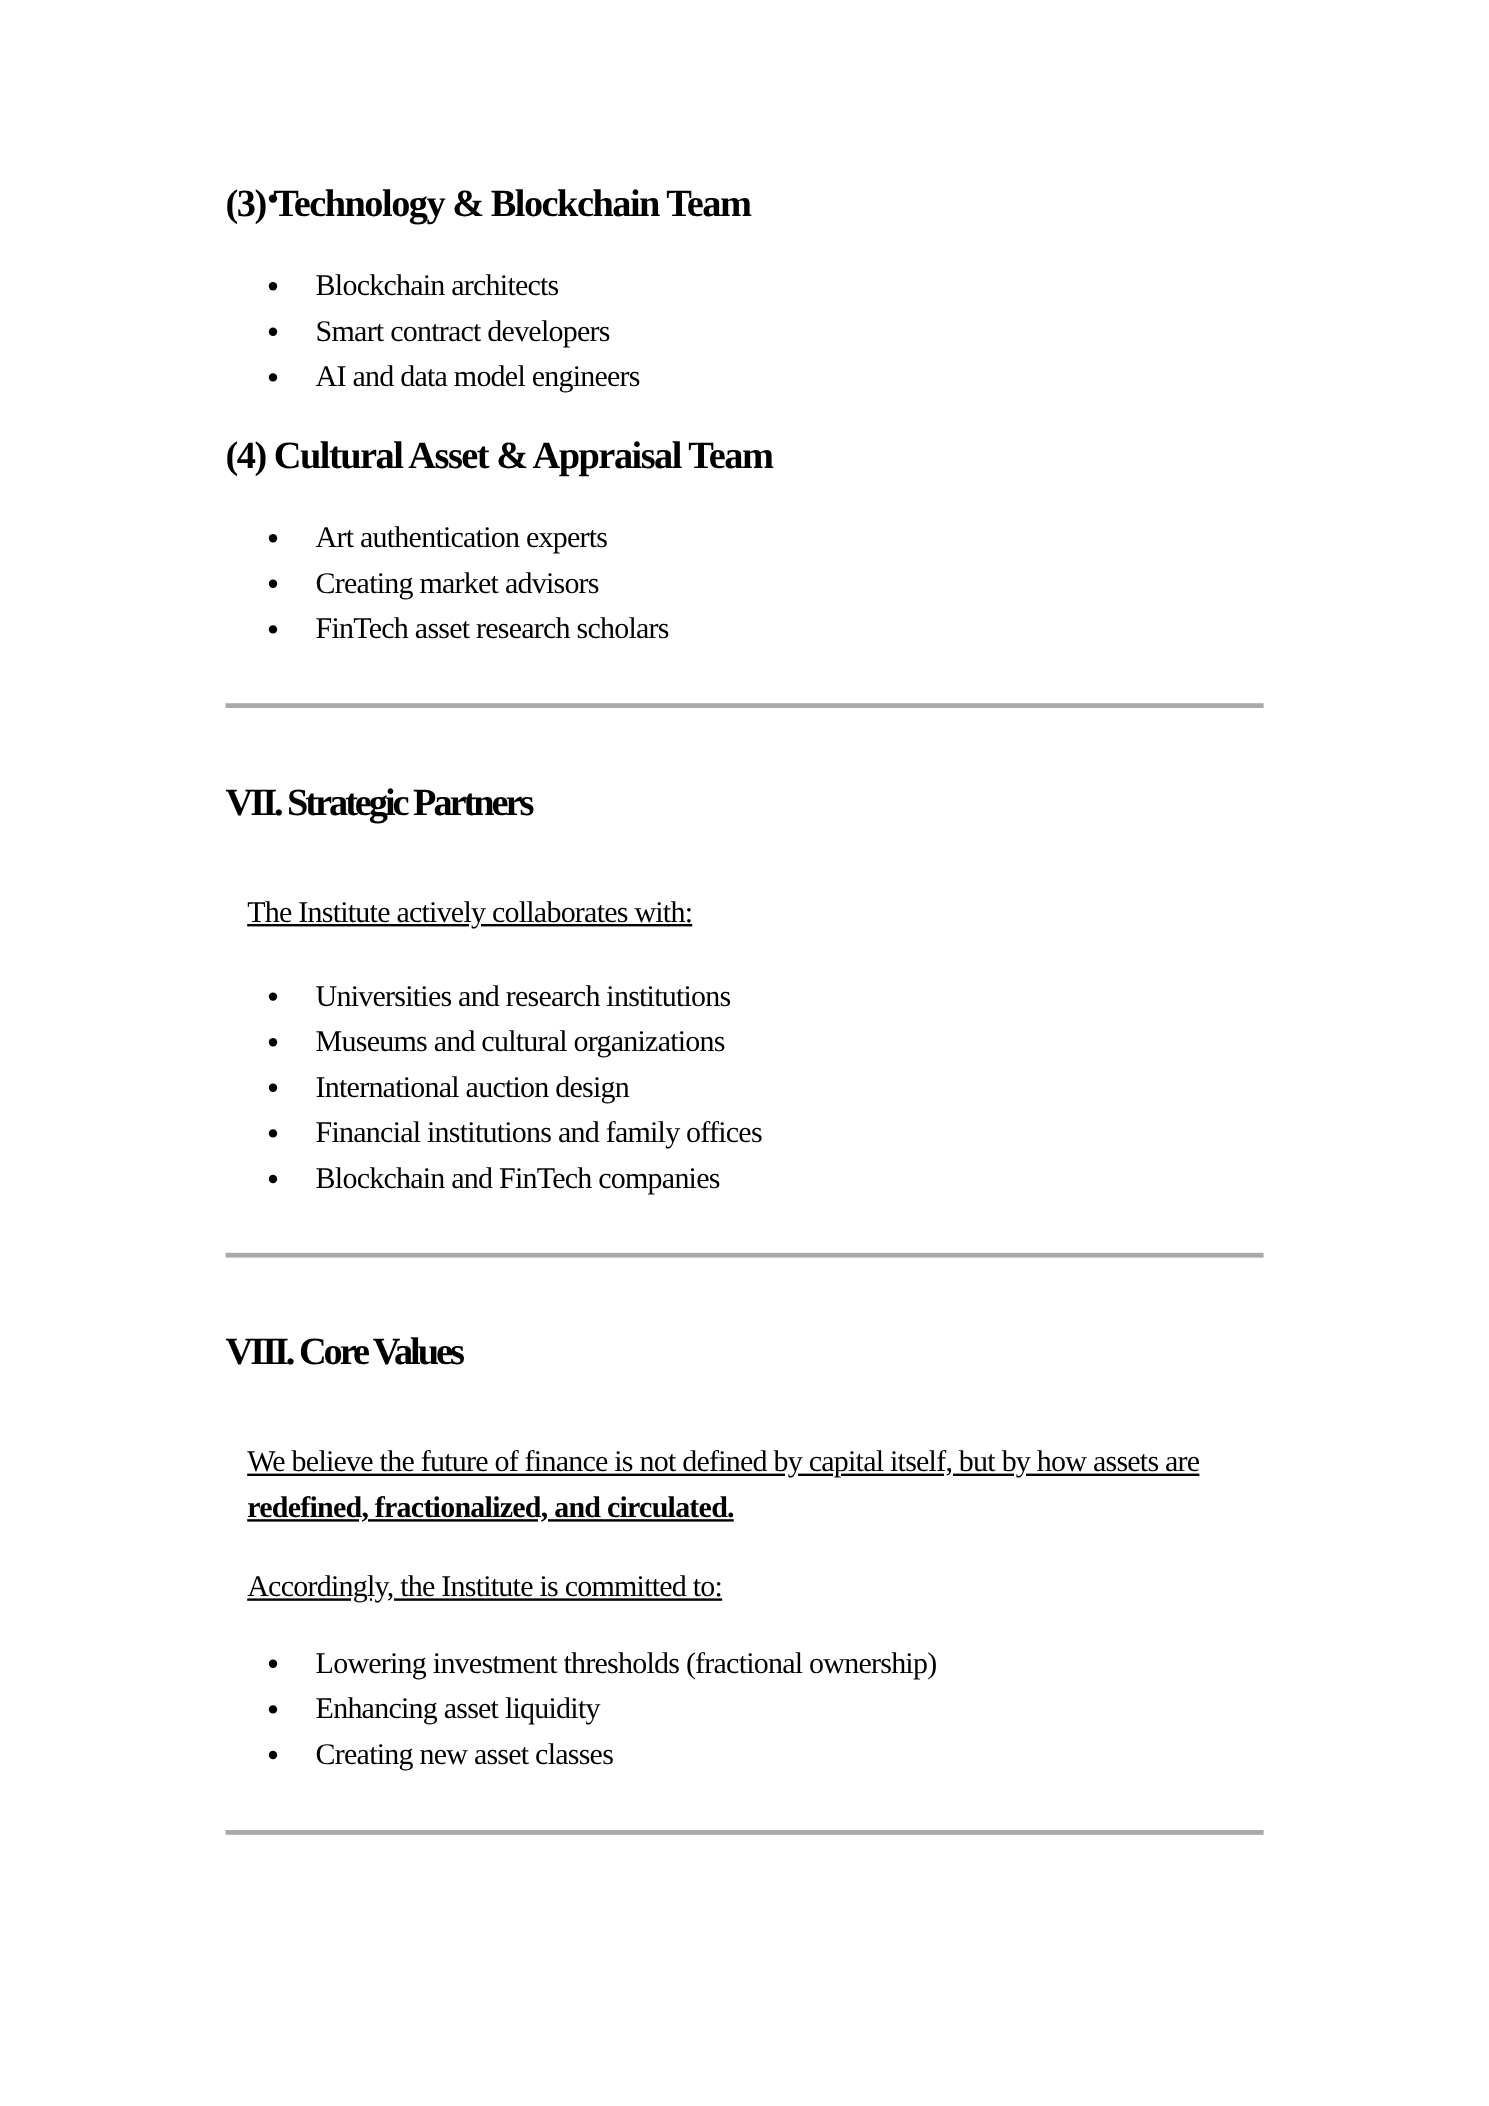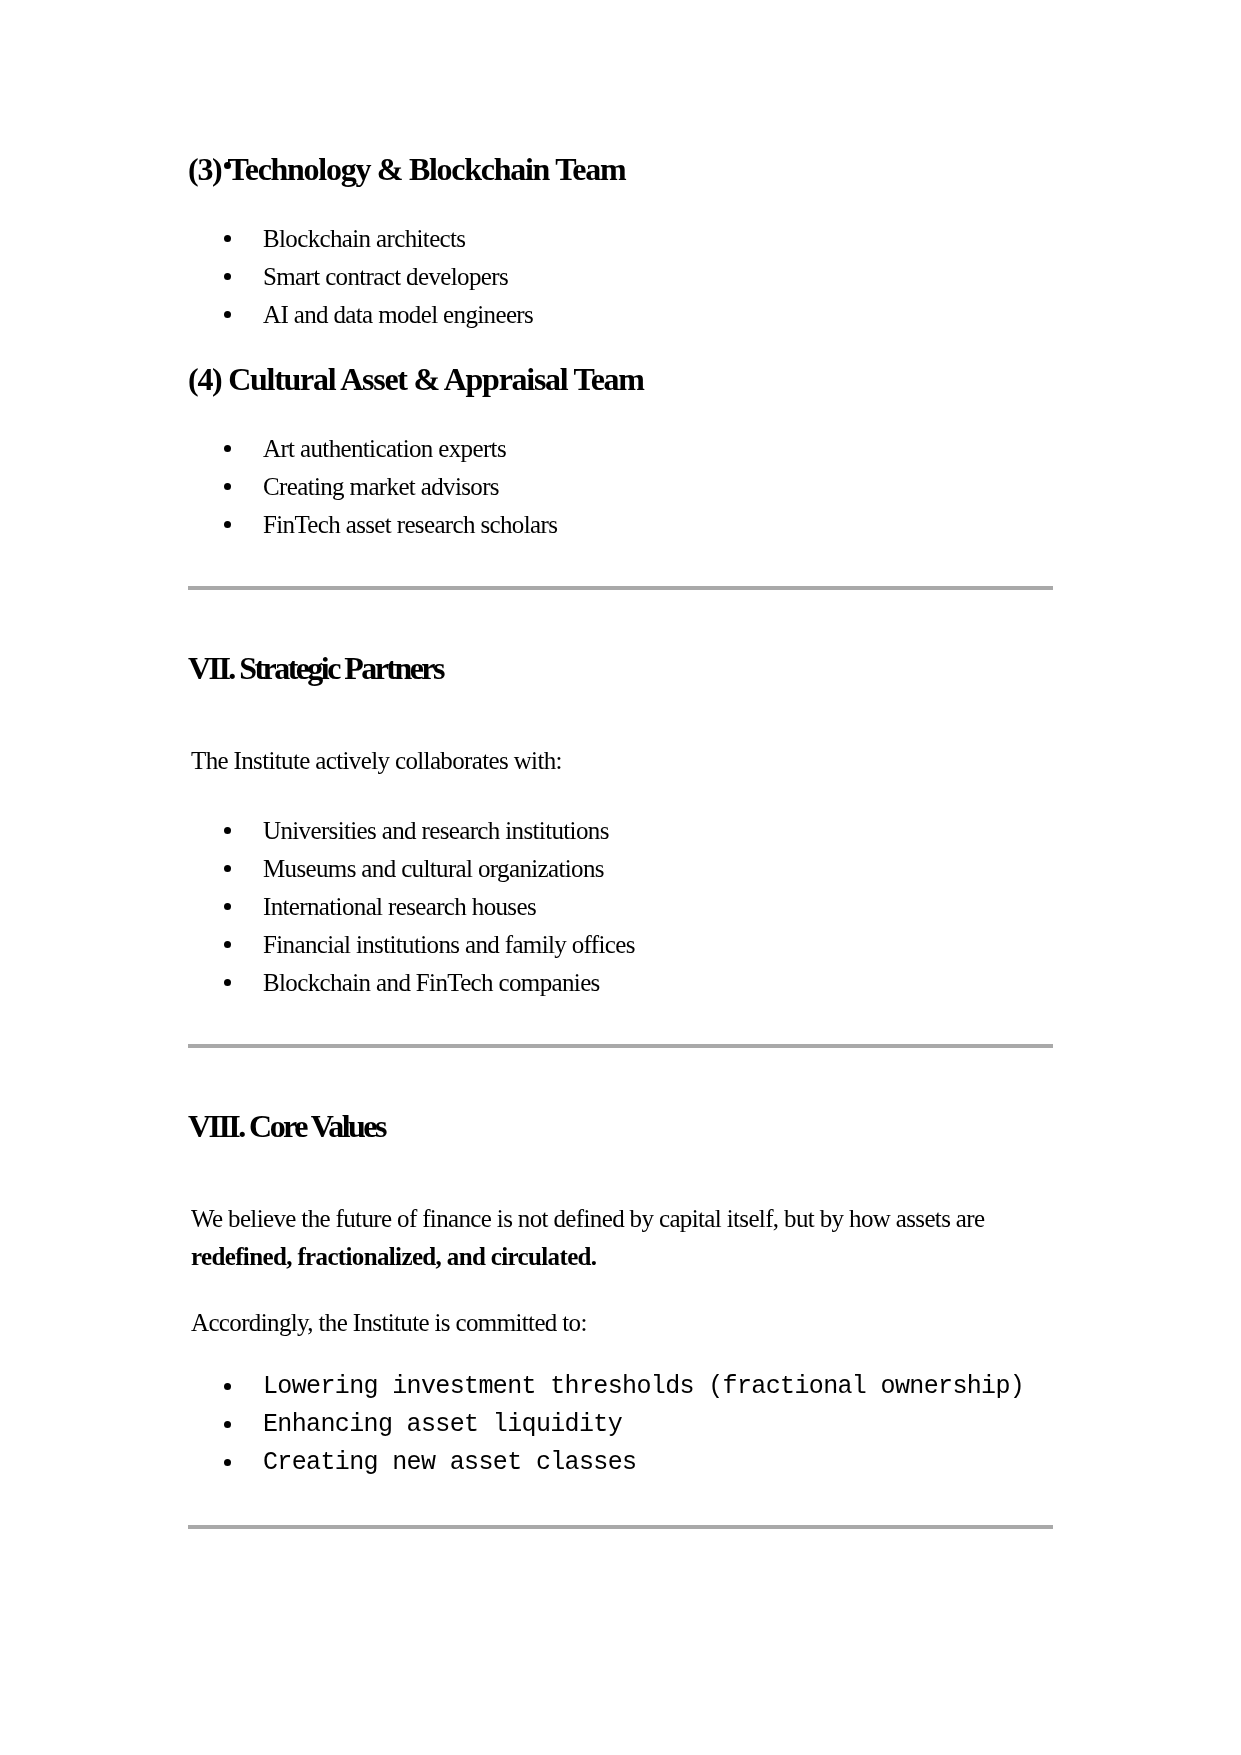--- a/index.html
+++ b/index.html
@@ -37,40 +37,41 @@
     left: 36px;
     top: 15px;
     width: 7px;
     height: 7px;
     border-radius: 50%;
     background: #000000;
   }
   ul.mt-first { margin-top: 147px; }
   ul.after-h3 { margin-top: 29px; }
   ul.after-p  { margin-top: 32px; }
-  ul.after-p2 { margin-top: 26px; font-family: Liberation Mono, monospace; }
+  ul.after-p2 { margin-top: 26px; }
 
   h3.subheading {
     font-size: 32px;
     line-height: 44px;
     font-weight: 700;
     margin: 23px 0 0 0;
     letter-spacing: -0.04em;
   }
   h1.heading {
     font-size: 32px;
     line-height: 58px;
     font-weight: 700;
     margin: 49px 0 0 0;
     letter-spacing: -0.08em;
   }
   p.para {
     font-size: 25px;
     line-height: 38px;
-    margin: 3px;
+    margin: 18px;
+    text-decoration: underline;
   }
   p.after-h1 { margin-top: 45px; }
   p.after-p  { margin-top: 28px; }
 
   .run-plain {
     display: block;
     white-space: nowrap;
   }
   .run-bold {
     display: block;
@@ -139,21 +140,21 @@
     <li>
       <span class="dot"></span>
       <span>Universities and research institutions</span>
     </li>
     <li>
       <span class="dot"></span>
       <span>Museums and cultural organizations</span>
     </li>
     <li>
       <span class="dot"></span>
-      <span>International research houses</span>
+      <span>International auction design</span>
     </li>
     <li>
       <span class="dot"></span>
       <span>Financial institutions and family offices</span>
     </li>
     <li>
       <span class="dot"></span>
       <span>Blockchain and FinTech companies</span>
     </li>
   </ul>

